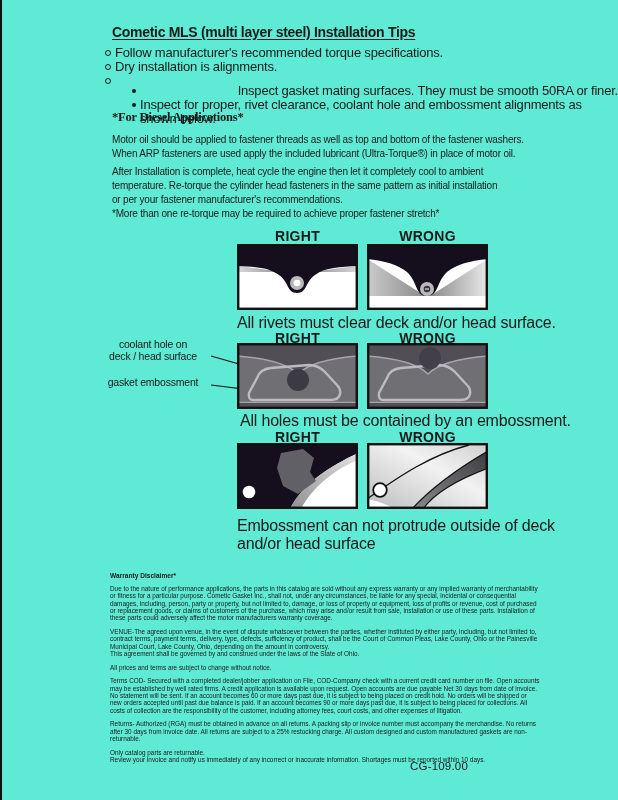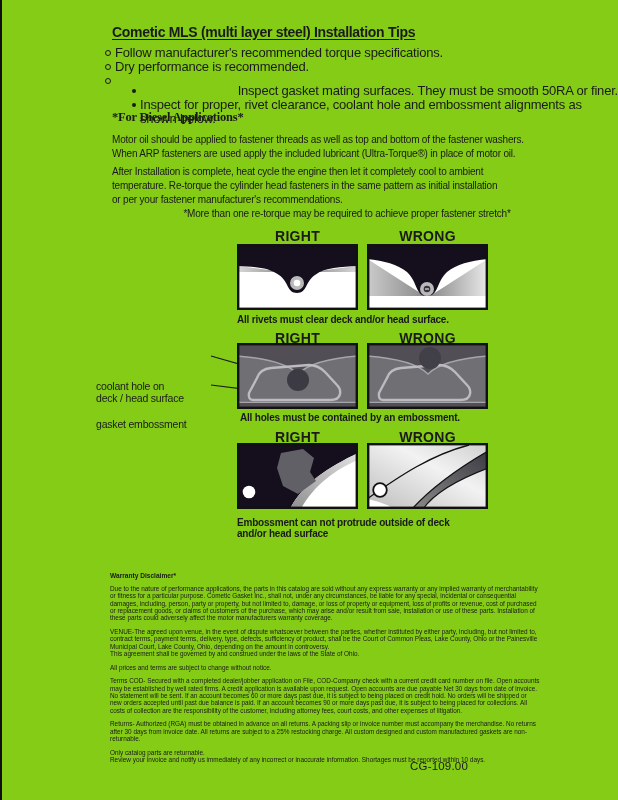--- a/index.html
+++ b/index.html
@@ -1,79 +1,79 @@
 <!DOCTYPE html>
 <html><head>
 <meta charset="utf-8">
 <style>
   html,body{margin:0;padding:0;background:#ffffff;}
   .page{
-    position:relative;width:618px;height:800px;background:#84cc16;overflow:hidden;
+    position:relative;width:618px;height:800px;background:#5eead4;overflow:hidden;
     font-family:"Liberation Sans","DejaVu Sans",sans-serif;color:#1a1a1a;
   }
   .edge-line{position:absolute;left:0;top:0;width:2px;height:800px;background:#101010;}
   .abs{position:absolute;}
   .title{
     left:112px;top:24px;font-size:14px;font-weight:bold;letter-spacing:-0.3px;
     text-decoration:underline;text-underline-offset:2px;
   }
   .bullets{left:105px;top:46px;font-size:13px;line-height:14px;letter-spacing:-0.2px;}
   .b-row{display:flex;align-items:flex-start;}
   .b-row.sub{padding-left:27px;justify-content:space-between;}
   .marker-circle{flex:0 0 auto;width:4px;height:4px;border:1px solid #1a1a1a;border-radius:50%;margin:4px 4px 0 0;}
   .marker-dot{flex:0 0 auto;width:4px;height:4px;background:#1a1a1a;border-radius:50%;margin:5px 4px 0 0;}
   .sec-heading{font-size:12.5px;font-weight:bold;letter-spacing:-0.2px;}
   .body-p{font-size:10px;line-height:13.8px;letter-spacing:-0.2px;white-space:pre-line;width:470px;}
   .rw-label{font-size:14px;font-weight:600;letter-spacing:0.3px;text-align:center;width:121px;}
-  .caption{font-size:10px;letter-spacing:-0.2px;white-space:pre-line;font-weight:bold;}
+  .caption{font-size:16px;letter-spacing:-0.2px;white-space:pre-line;}
   .diagram-box{width:121px;height:66px;}
   .diagram-box svg{display:block;}
-  .callout{font-size:10.5px;line-height:12px;letter-spacing:-0.2px;text-align:left;width:114px;white-space:pre-line;margin-top:42px;}
+  .callout{font-size:10.5px;line-height:12px;letter-spacing:-0.2px;text-align:center;width:114px;white-space:pre-line;}
   .legal{left:110px;top:572px;width:430px;}
   .legal h4{margin:0 0 6px 0;font-size:6.6px;letter-spacing:0;}
   .legal p{margin:0 0 6.5px 0;font-size:6.4px;line-height:7.3px;letter-spacing:0;white-space:pre-line;}
   .footer-code{left:410px;top:760px;font-size:11.5px;letter-spacing:0.2px;}
 </style>
 </head>
 <body>
 
 <div class="page">
   <div class="edge-line"></div>
 
   <div class="abs title">Cometic MLS (multi layer steel) Installation Tips</div>
 
   <div class="abs bullets">
     <div class="b-row">
       <span class="marker-circle"></span>
       <span>Follow manufacturer's recommended torque specifications.</span>
     </div>
     <div class="b-row">
       <span class="marker-circle"></span>
-      <span>Dry performance is recommended.</span>
+      <span>Dry installation is alignments.</span>
     </div>
     <div class="b-row">
       <span class="marker-circle"></span>
     </div>
     <div class="b-row sub">
       <span class="marker-dot"></span>
       <span>Inspect gasket mating surfaces.  They must be smooth 50RA or finer.</span>
     </div>
     <div class="b-row sub">
       <span class="marker-dot"></span>
       <span>Inspect for proper, rivet clearance, coolant hole and embossment alignments as shown below.</span>
     </div>
   </div>
 
   <div class="abs sec-heading" style="left:112px;top:110px;font-family:Liberation Serif, serif;">*For Diesel Applications*</div>
   <div class="abs body-p" style="left:112px;top:133px;">Motor oil should be applied to fastener threads as well as top and bottom of the fastener washers.
 When ARP fasteners are used apply the included lubricant (Ultra-Torque®) in place of motor oil.</div>
   <div class="abs body-p" style="left:112px;top:165px;">After Installation is complete, heat cycle the engine then let it completely cool to ambient
 temperature. Re-torque the cylinder head fasteners in the same pattern as initial installation
 or per your fastener manufacturer's recommendations.</div>
-  <div class="abs body-p" style="left:112px;top:207px;text-align:center;">*More than one re-torque may be required to achieve proper fastener stretch*</div>
+  <div class="abs body-p" style="left:112px;top:207px;">*More than one re-torque may be required to achieve proper fastener stretch*</div>
 
   <div class="abs rw-label" style="left:237px;top:228px;">RIGHT</div>
   <div class="abs rw-label" style="left:367px;top:228px;">WRONG</div>
 
   <div class="abs diagram-box" style="left:237px;top:244px;">
     <svg width="121" height="66" viewBox="0 0 121 66">
       <defs>
         <linearGradient id="s1g" x1="0" y1="0" x2="1" y2="0">
           <stop offset="0" stop-color="#d6d6d6"></stop>
             <stop offset="1" stop-color="#8f8f8f"></stop>

